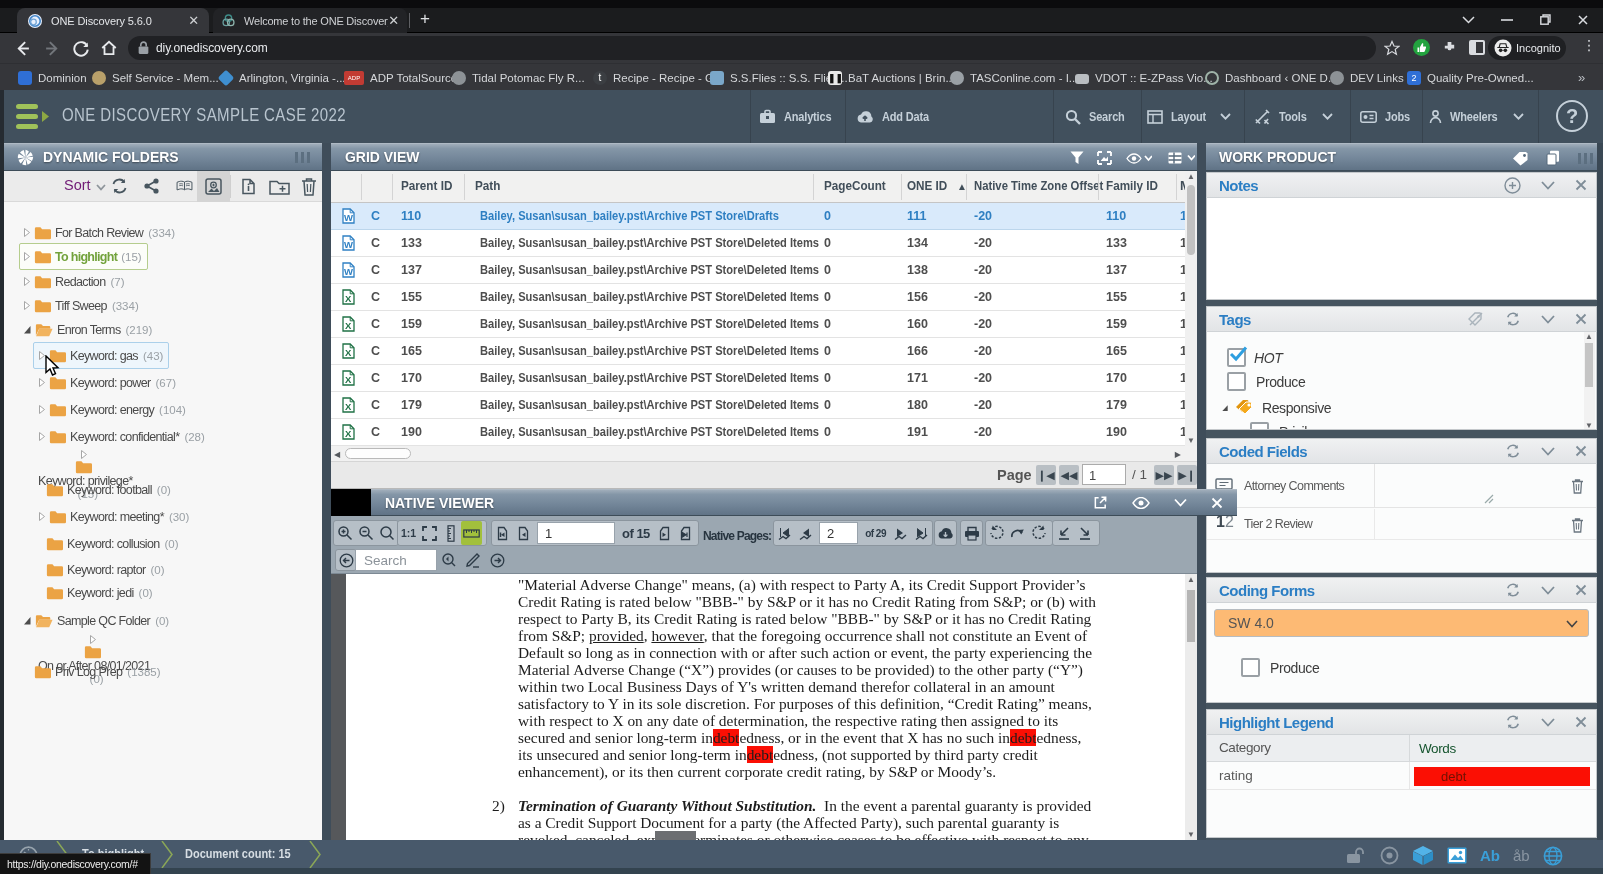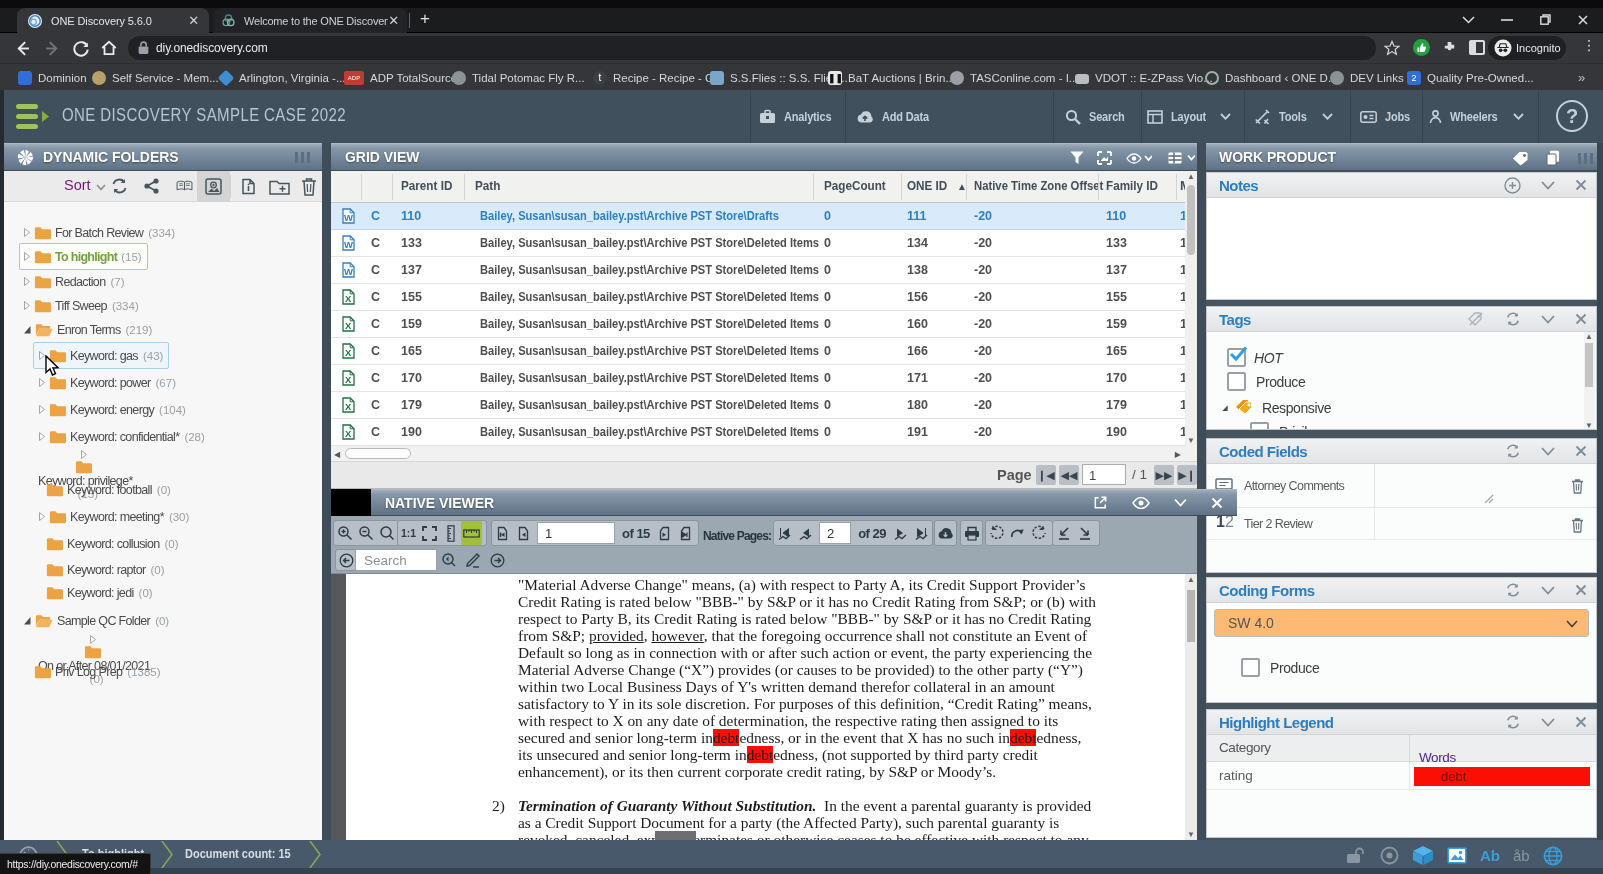--- a/index.html
+++ b/index.html
@@ -813,21 +813,21 @@
           <path d="M2 13.5 l4-3 3 2 4-3.5" stroke="#2d3b47" stroke-width="1.4" fill="none"></path>
         </svg>
       </span>
     <span class="nvbtn">
         <svg width="15" height="15" viewBox="0 0 15 15">
           <path d="M11 2.5 L5 7 l6 4 z" fill="#2d3b47"></path>
           <path d="M2 13.5 l4-3 3 2 4-3.5" stroke="#2d3b47" stroke-width="1.4" fill="none"></path>
         </svg>
       </span>
     <span style="display:inline-block; width:40px; height:22px; background:#fff; border:1px solid #98a2ab; margin:0 3px; font-size:13px; color:#333; padding:3px 0 0 7px;">2</span>
-    <span style="font-size:13px; color:#2d3b47; margin:0 4px; font-weight:600; letter-spacing:-0.5px; white-space:nowrap;">of 29</span>
+    <span style="font-size:10px; color:#2d3b47; margin:0 4px; font-weight:600; letter-spacing:-0.5px; white-space:nowrap;">of 29</span>
     <span class="nvbtn">
         <svg width="15" height="15" viewBox="0 0 15 15">
           <path d="M4 2.5 L10 7 l-6 4 z" fill="#2d3b47"></path>
           <path d="M2 13.5 l4-3 3 2 4-3.5" stroke="#2d3b47" stroke-width="1.4" fill="none"></path>
         </svg>
       </span>
     <span class="nvbtn">
         <svg width="15" height="15" viewBox="0 0 15 15">
           <path d="M11.5 2 v9 M3 2.5 L9 7 l-6 4" fill="#2d3b47" stroke="#2d3b47" stroke-width="1"></path>
           <path d="M2 13.5 l4-3 3 2 4-3.5" stroke="#2d3b47" stroke-width="1.4" fill="none"></path>
@@ -1101,21 +1101,21 @@
             <path d="M1 1 L7 7.5 L13 1" stroke="#7f8d98" stroke-width="1.8" fill="none"></path>
           </svg>
         <svg width="12" height="12" viewBox="0 0 12 12">
             <path d="M1.5 1.5 L10.5 10.5 M10.5 1.5 L1.5 10.5" stroke="#7f8d98" stroke-width="1.8"></path>
           </svg>
       </span>
     </div>
     <div class="sectbody" style="height:103px; position:relative;">
       <div style="position:absolute; left:0; top:0; width:389px; height:27px; background:#eceef0; border-bottom:1px solid #d6d9db;">
         <span style="position:absolute; left:12px; top:5px; font-size:13.5px; color:#555; letter-spacing:-0.4px;">Category</span>
-        <span style="position:absolute; left:212px; top:15px; font-size:13.5px; color:#4c1d95; letter-spacing:-0.4px;">Words</span>
+        <span style="position:absolute; left:212px; top:6px; font-size:13.5px; color:#14532d; letter-spacing:-0.4px;">Words</span>
         <div style="position:absolute; left:202px; top:0; width:1px; height:27px; background:#d6d9db;"></div>
       </div>
       <div style="position:absolute; left:0; top:27px; width:389px; height:28px; border-bottom:1px solid #e7e7e7;">
         <span style="position:absolute; left:12px; top:6px; font-size:13.5px; color:#5a5a5a;">rating</span>
         <div style="position:absolute; left:202px; top:0; width:1px; height:28px; background:#e7e7e7;"></div>
         <div style="position:absolute; left:207px; top:5px; width:176px; height:19px; background:#fb0f04;">
           <span style="position:absolute; left:27px; top:2px; font-size:13px; color:#711103;">debt</span>
         </div>
       </div>
     </div>

